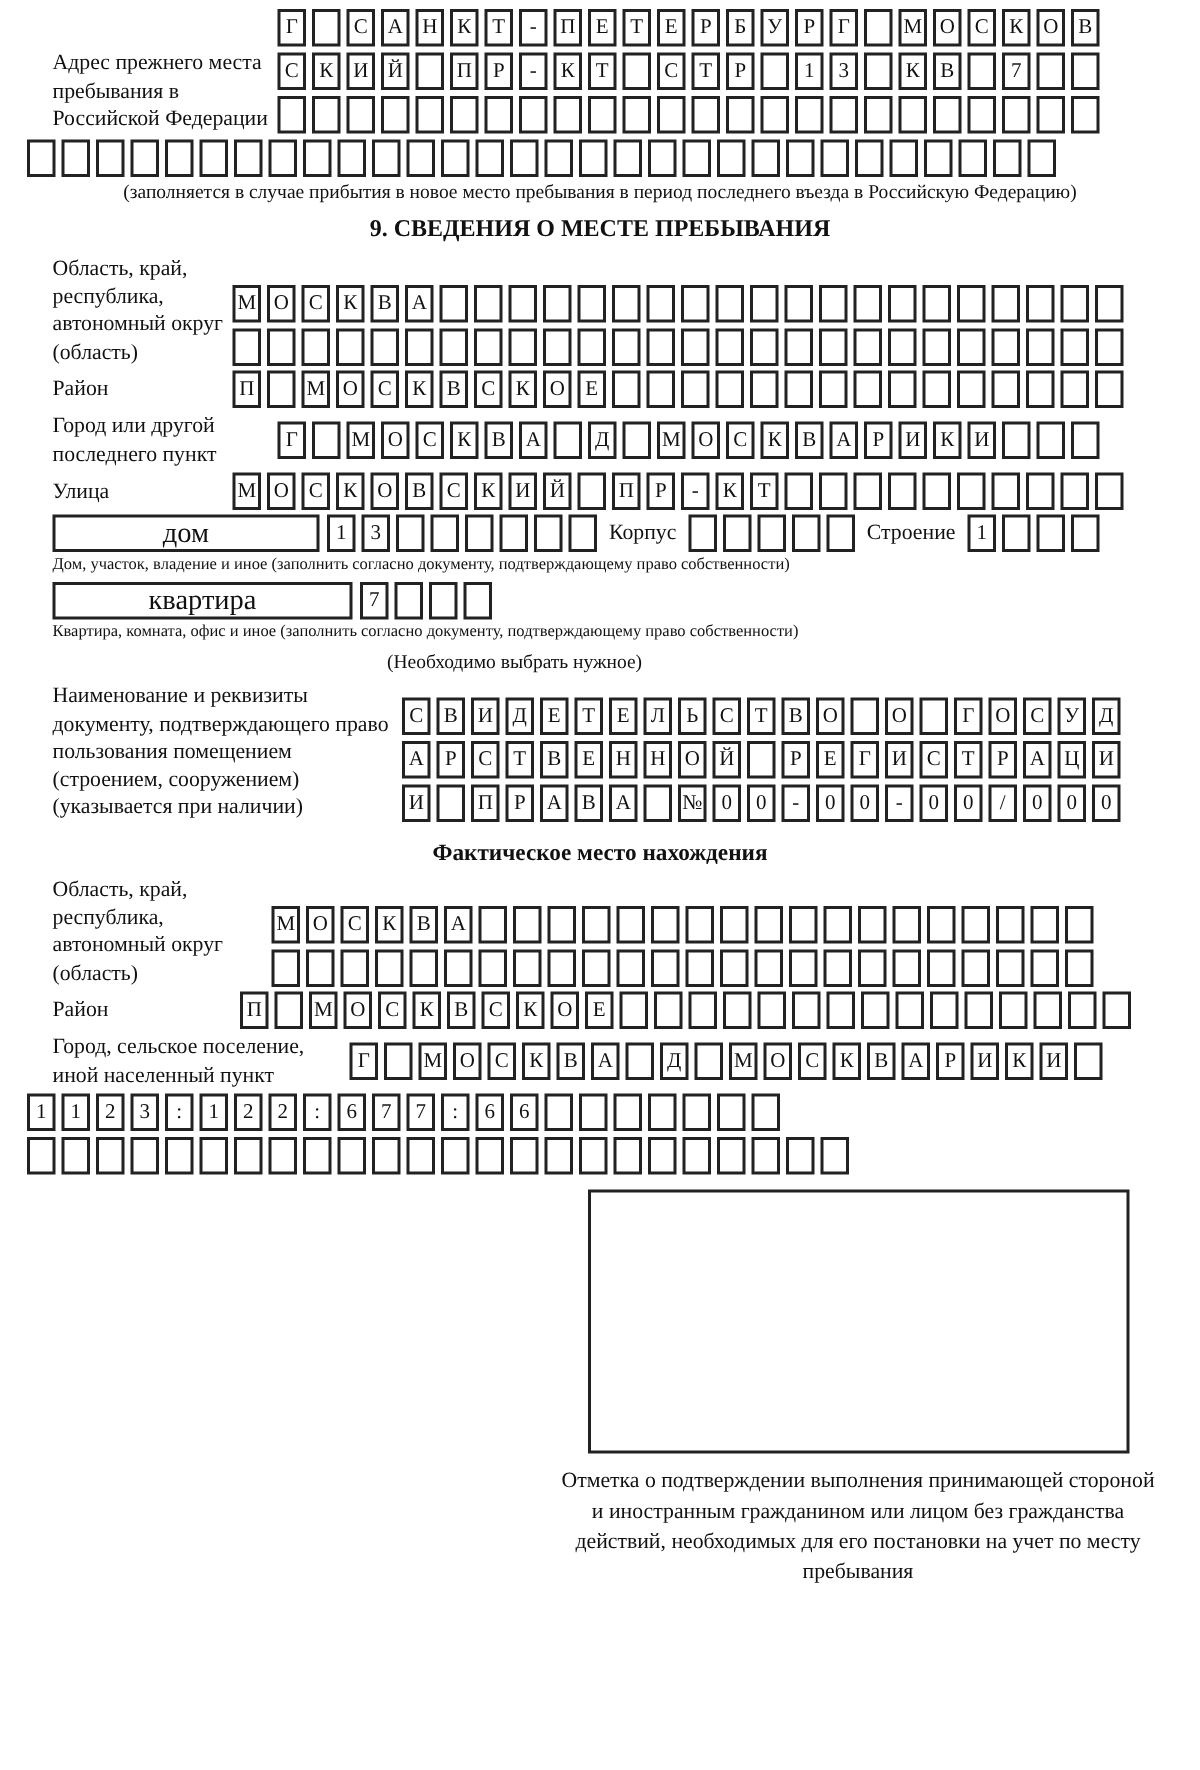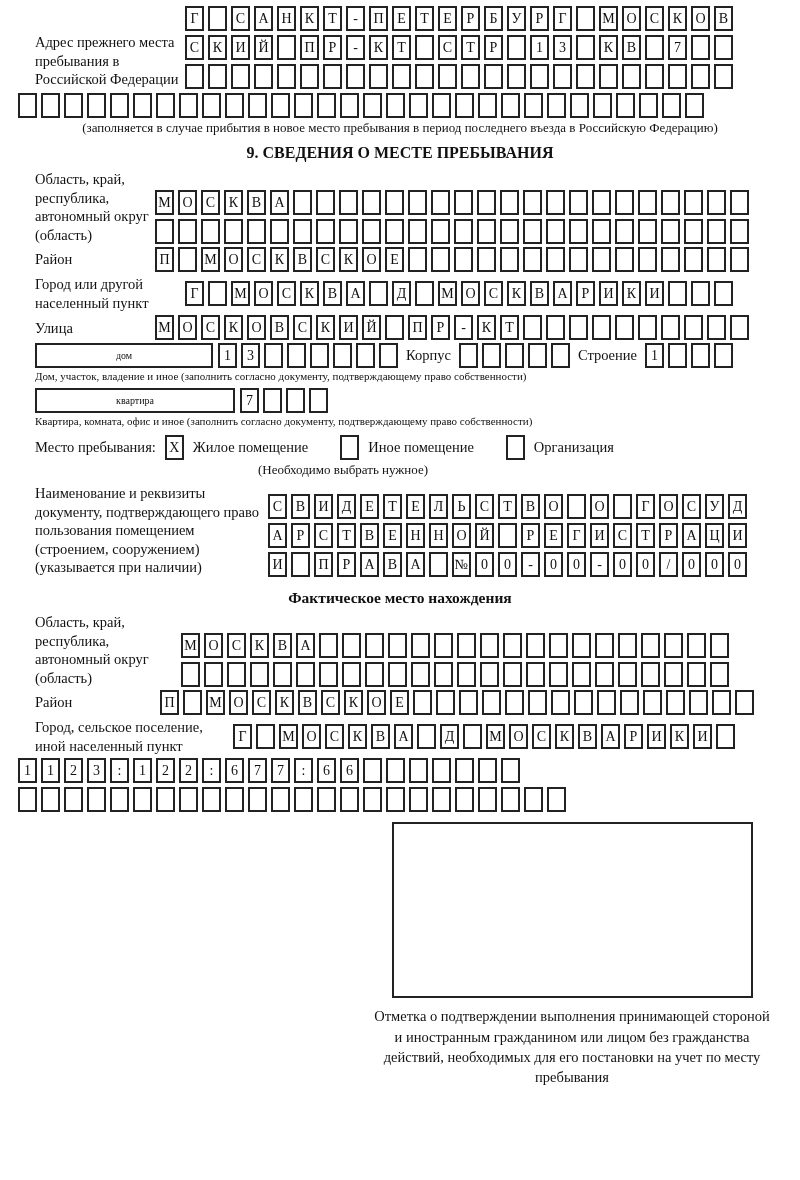--- a/index.html
+++ b/index.html
@@ -23,21 +23,21 @@
     border:2px solid #222;display:flex;align-items:center;justify-content:center;
     font-size:14px;background:#fff;
   }
   .fullrow{margin:4px 0 2px 0;}
   .note-c{text-align:center;font-size:13px;margin:2px 0 8px 0;}
   .note-l{font-size:11px;margin:1px 0 6px 17px;}
   .h2{text-align:center;font-weight:bold;font-size:16px;margin:6px 0 8px 0;}
   .h3{text-align:center;font-weight:bold;font-size:15.5px;margin:12px 0 6px 0;}
   .namebox{
     flex:none;box-sizing:border-box;height:25px;border:2px solid #222;
-    display:flex;align-items:center;justify-content:center;font-size:10px;
+    display:flex;align-items:center;justify-content:center;font-size:19px;
   }
   .domrow{display:flex;align-items:center;margin:3px 0 2px 17px;gap:5px;font-size:14.5px;}
   .inlinelabel{flex:none;padding:0 3px;}
   .mesto{display:flex;align-items:center;margin:8px 0 2px 17px;font-size:14.5px;gap:9px;}
   .mesto .sp{width:14px;flex:none;}
   .smallnote{font-size:13px;margin:1px 0 6px 240px;}
   .factnote{text-align:center;font-size:13.5px;line-height:1.45;margin:0 0 6px 0;}
   .stampwrap{width:400px;margin:10px 10px 0 auto;}
   .stampbox{width:357px;height:172px;border:2px solid #222;margin:0 auto 8px auto;background:#fff;}
   .stampcaption{text-align:center;font-size:14.5px;line-height:1.4;}
@@ -255,21 +255,21 @@
         <div class="box"></div>
         <div class="box"></div>
         <div class="box"></div>
         <div class="box"></div>
         <div class="box"></div>
         <div class="box"></div>
       </div>
   </div>
 
   <div class="field vcenter">
-    <div class="flabel w150">Город или другой населенный пункт</div>
+    <div class="flabel w150">Город или другой последнего пункт</div>
     <div class="boxrow">
         <div class="box">Г</div>
         <div class="box"></div>
         <div class="box">М</div>
         <div class="box">О</div>
         <div class="box">С</div>
         <div class="box">К</div>
         <div class="box">В</div>
         <div class="box">А</div>
         <div class="box"></div>
@@ -357,31 +357,20 @@
     <div class="namebox" style="width:200px;">квартира</div>
     <div class="boxrow">
         <div class="box">7</div>
         <div class="box"></div>
         <div class="box"></div>
         <div class="box"></div>
       </div>
   </div>
   <div class="note-l">Квартира, комната, офис и иное (заполнить согласно документу, подтверждающему право собственности)</div>
 
-  <div class="mesto">
-    <span>Место пребывания:</span>
-    <div class="box">X</div>
-    <span>Жилое помещение</span>
-    <span class="sp"></span>
-    <div class="box"></div>
-    <span>Иное помещение</span>
-    <span class="sp"></span>
-    <div class="box"></div>
-    <span>Организация</span>
-  </div>
   <div class="smallnote">(Необходимо выбрать нужное)</div>
 
   <div class="field">
     <div class="flabel w233">Наименование и реквизиты документу, подтверждающего право пользования помещением (строением, сооружением) (указывается при наличии)</div>
     <div class="rows">
       <div class="boxrow">
           <div class="box">С</div>
           <div class="box">В</div>
           <div class="box">И</div>
           <div class="box">Д</div>

